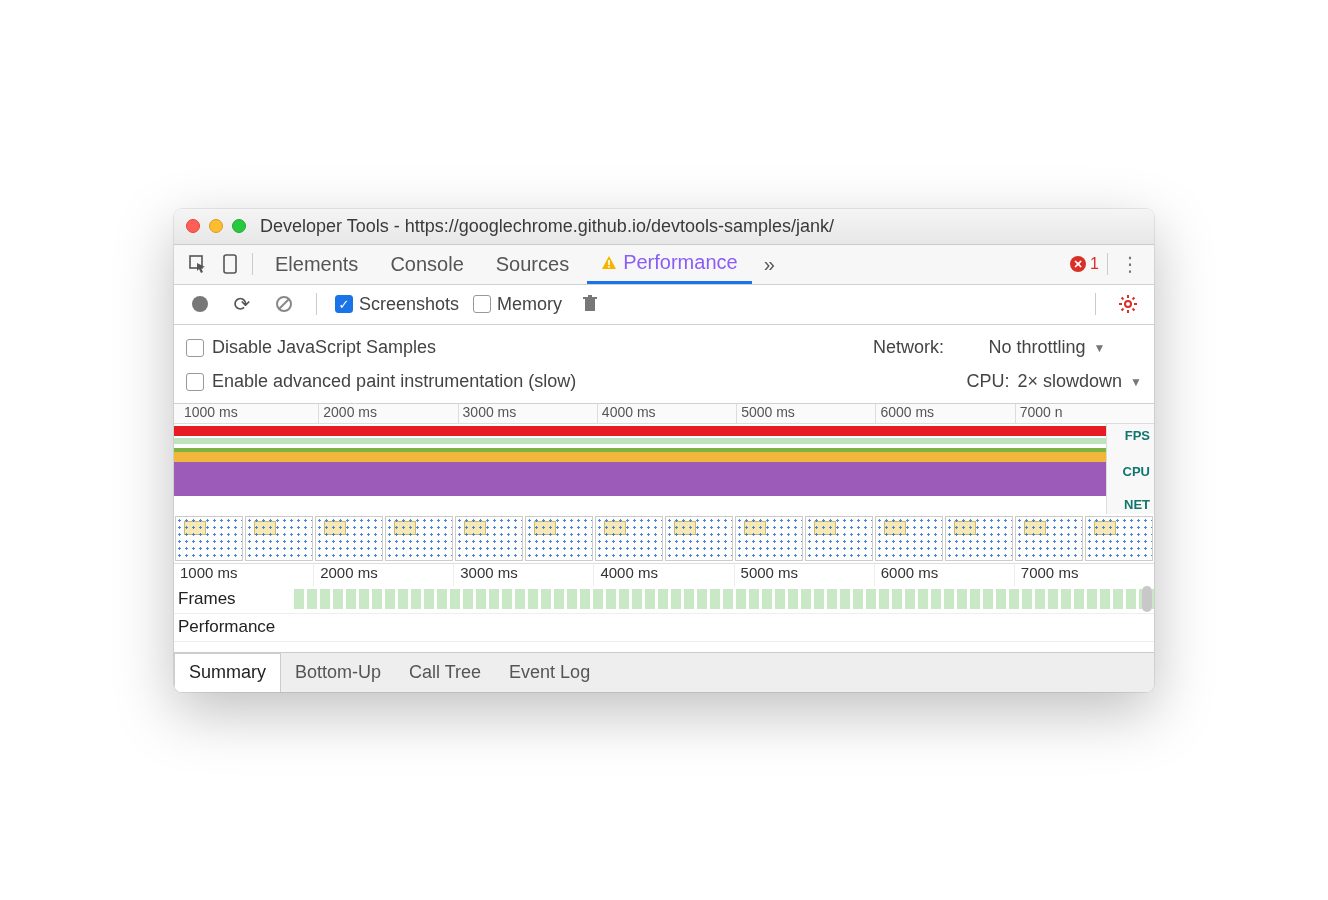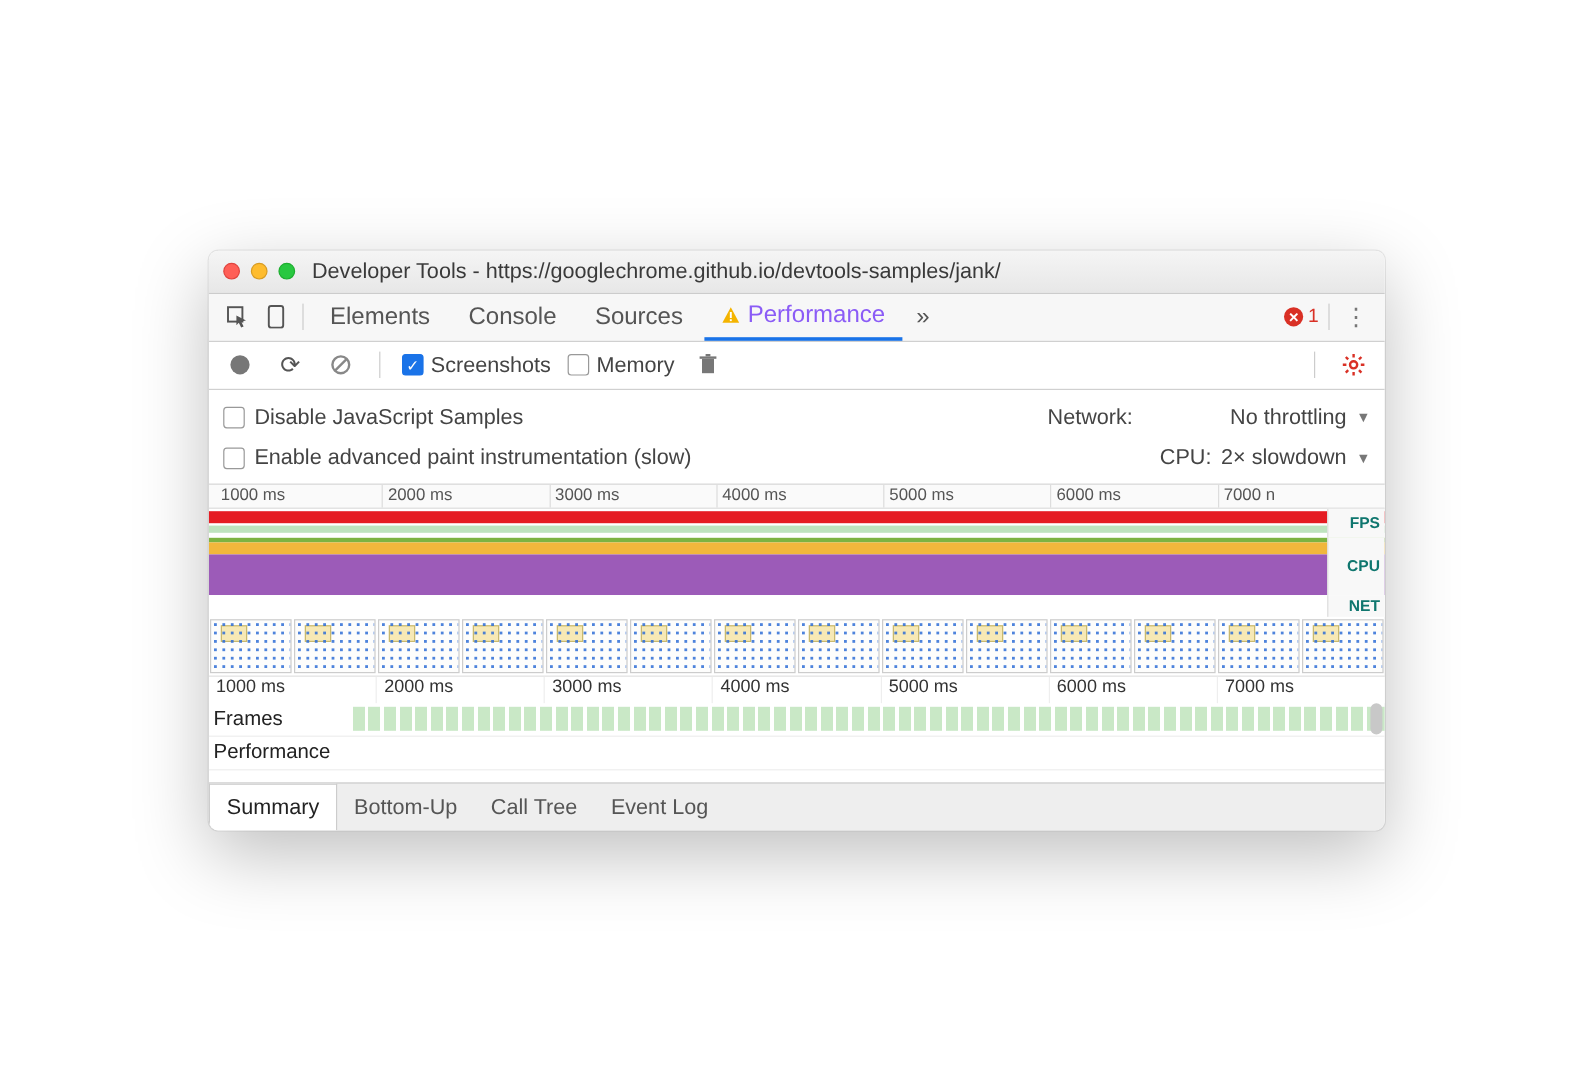--- a/index.html
+++ b/index.html
@@ -210,21 +210,21 @@
   </div>
 
   <div class="options">
     <div class="optrow">
       <div class="optlabel">
         <div class="chkbox"></div>
         <span>Disable JavaScript Samples</span>
       </div>
       <div class="optright">
         <span>Network:</span>
-        <div class="dd" style="min-width:190px; justify-content:flex-end;">
+        <div class="dd" style="min-width:190px; justify-content:center;">
           <span>No throttling</span>
           <span class="tri">▼</span>
         </div>
       </div>
     </div>
     <div class="optrow">
       <div class="optlabel">
         <div class="chkbox"></div>
         <span>Enable advanced paint instrumentation (slow)</span>
       </div>

